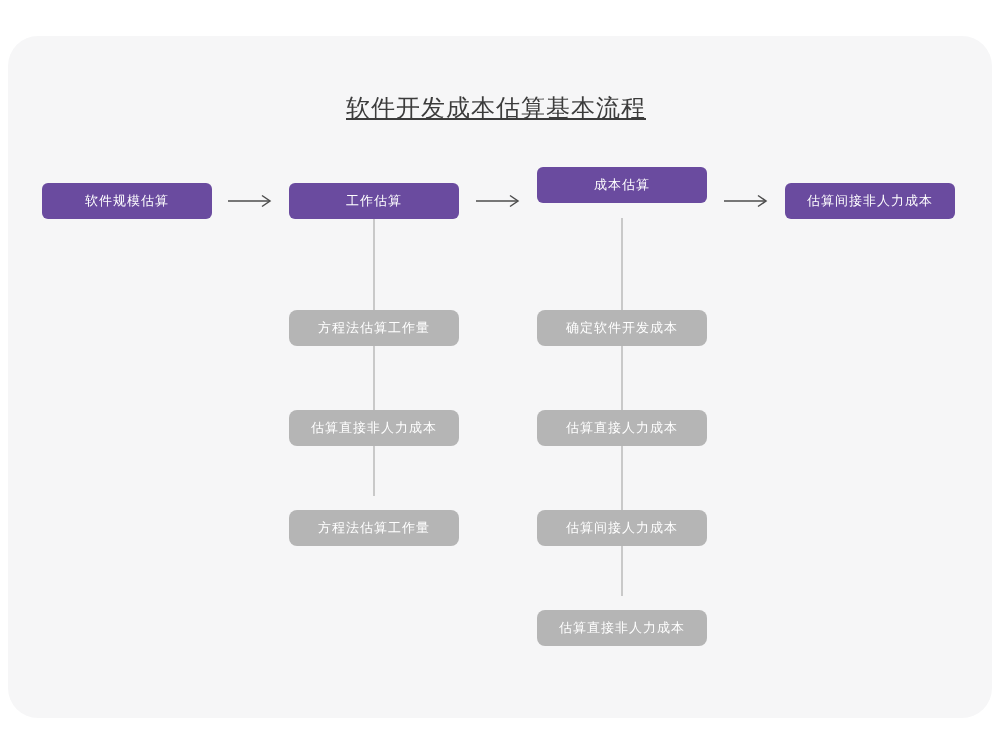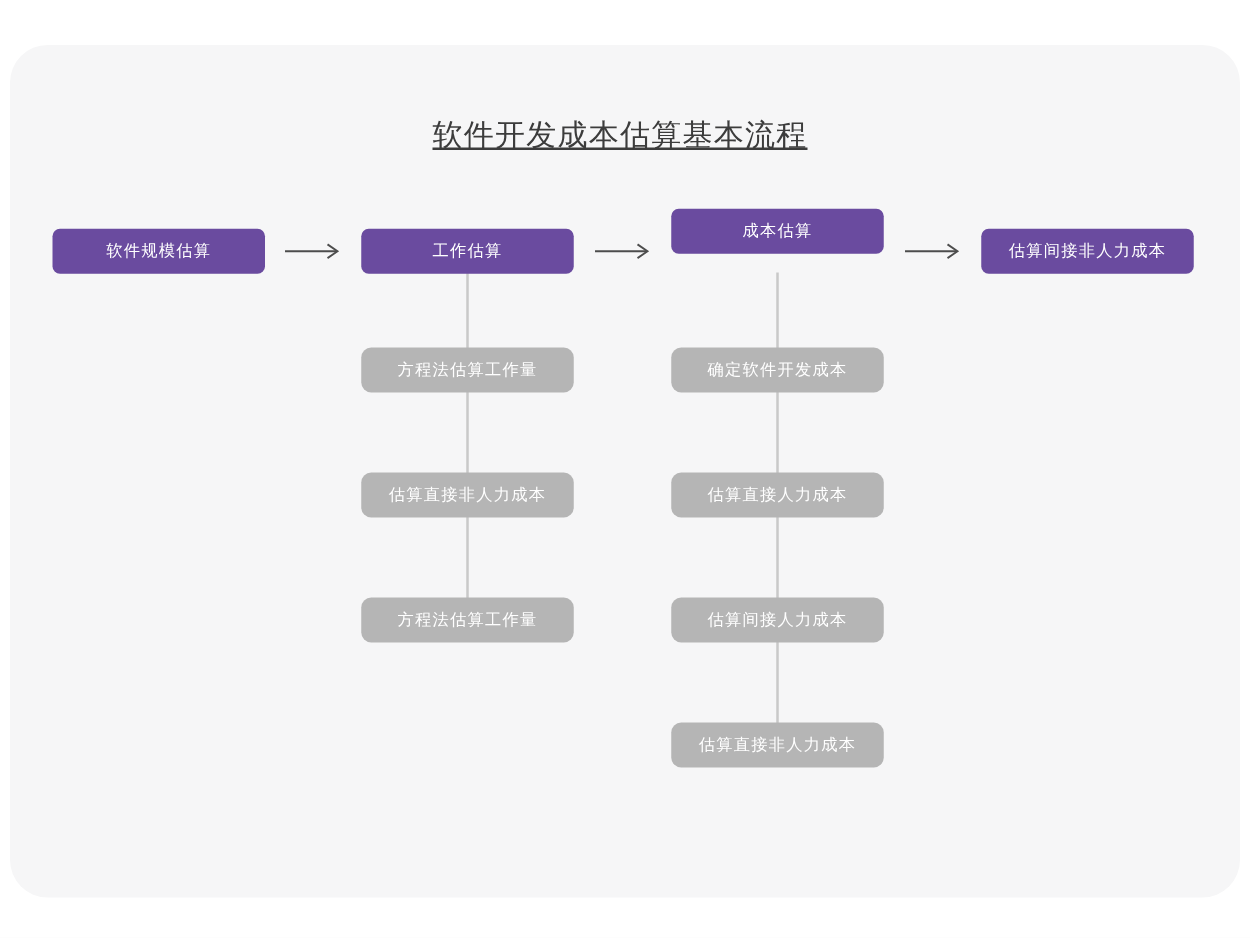--- a/index.html
+++ b/index.html
@@ -47,20 +47,21 @@
     letter-spacing: 1px;
     z-index: 2;
   }
   .node.main {
     background: #6a4b9f;
     border-radius: 6px;
   }
   .node.sub {
     background: #b5b5b5;
     border-radius: 8px;
+    margin-top: 32px;
   }
   .arrow {
     position: absolute;
     top: 194px;
     width: 46px;
     height: 14px;
     z-index: 2;
   }
   .vline {
     position: absolute;

